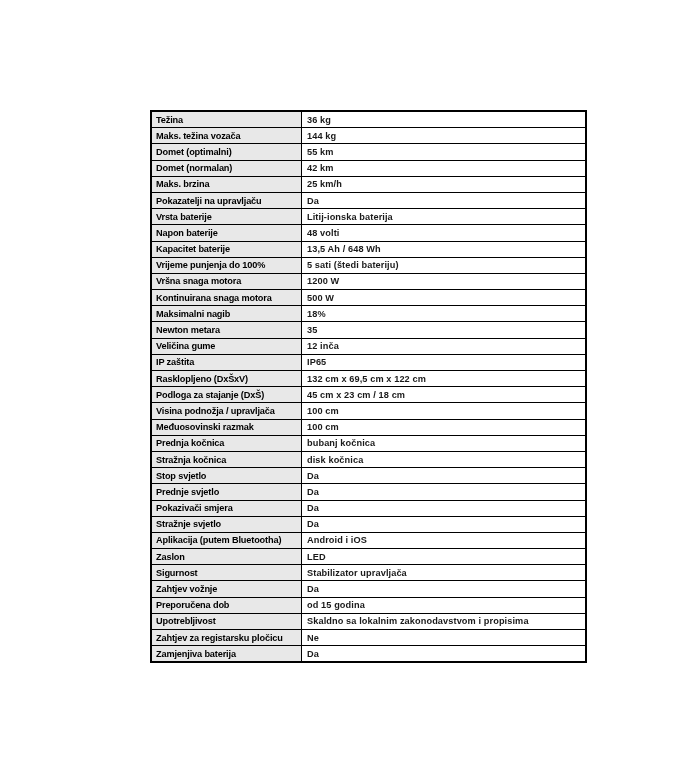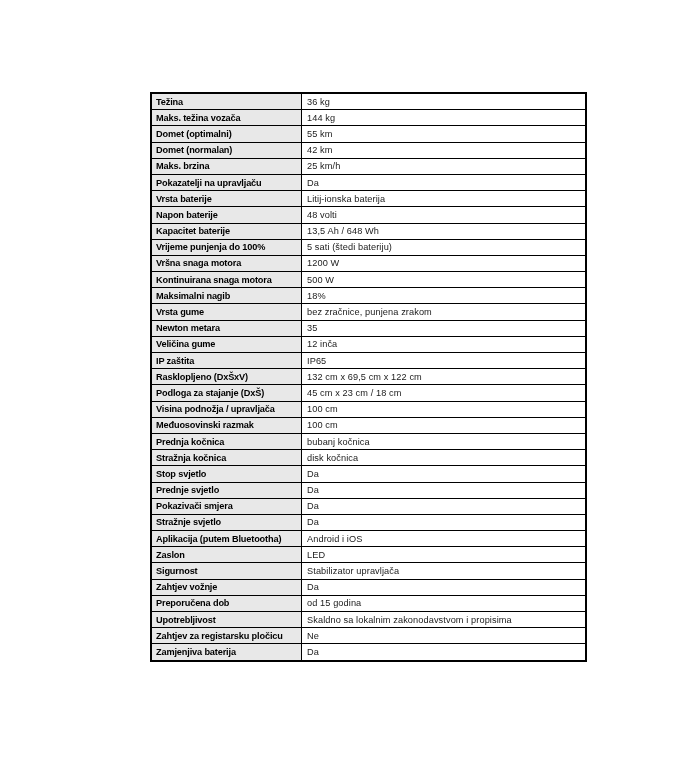--- a/index.html
+++ b/index.html
@@ -12,21 +12,21 @@
     width: 677px;
     height: 783px;
     position: relative;
     font-family: "Liberation Sans", sans-serif;
     -webkit-font-smoothing: antialiased;
   }
 
   #spec-table-wrap {
     position: absolute;
     left: 150px;
-    top: 92px;
+    top: 110px;
     width: 425px;
   }
 
   table.spec-table {
     border-collapse: collapse;
     table-layout: fixed;
     width: 425px;
     border: 2px solid #000000;
   }
 
@@ -54,21 +54,21 @@
     font-weight: bold;
     color: #000000;
     letter-spacing: -0.15px;
     font-stretch: condensed;
   }
 
   
   table.spec-table td.spec-value {
     width: 278px;
     background: #ffffff;
-    font-weight: normal;
+    font-weight: bold;
     color: #1a1a1a;
     padding-left: 5px;
     letter-spacing: 0.1px;
   }
 </style>
 </head>
 <body>
 
 <div id="spec-table-wrap">
   <table class="spec-table">
@@ -119,24 +119,20 @@
         </tr>
         <tr>
           <td class="spec-label">Kontinuirana snaga motora</td>
           <td class="spec-value">500 W</td>
         </tr>
         <tr>
           <td class="spec-label">Maksimalni nagib</td>
           <td class="spec-value">18%</td>
         </tr>
         <tr>
-          <td class="spec-label">Vrsta gume</td>
-          <td class="spec-value">bez zračnice, punjena zrakom</td>
-        </tr>
-        <tr>
           <td class="spec-label">Newton metara</td>
           <td class="spec-value">35</td>
         </tr>
         <tr>
           <td class="spec-label">Veličina gume</td>
           <td class="spec-value">12 inča</td>
         </tr>
         <tr>
           <td class="spec-label">IP zaštita</td>
           <td class="spec-value">IP65</td>

